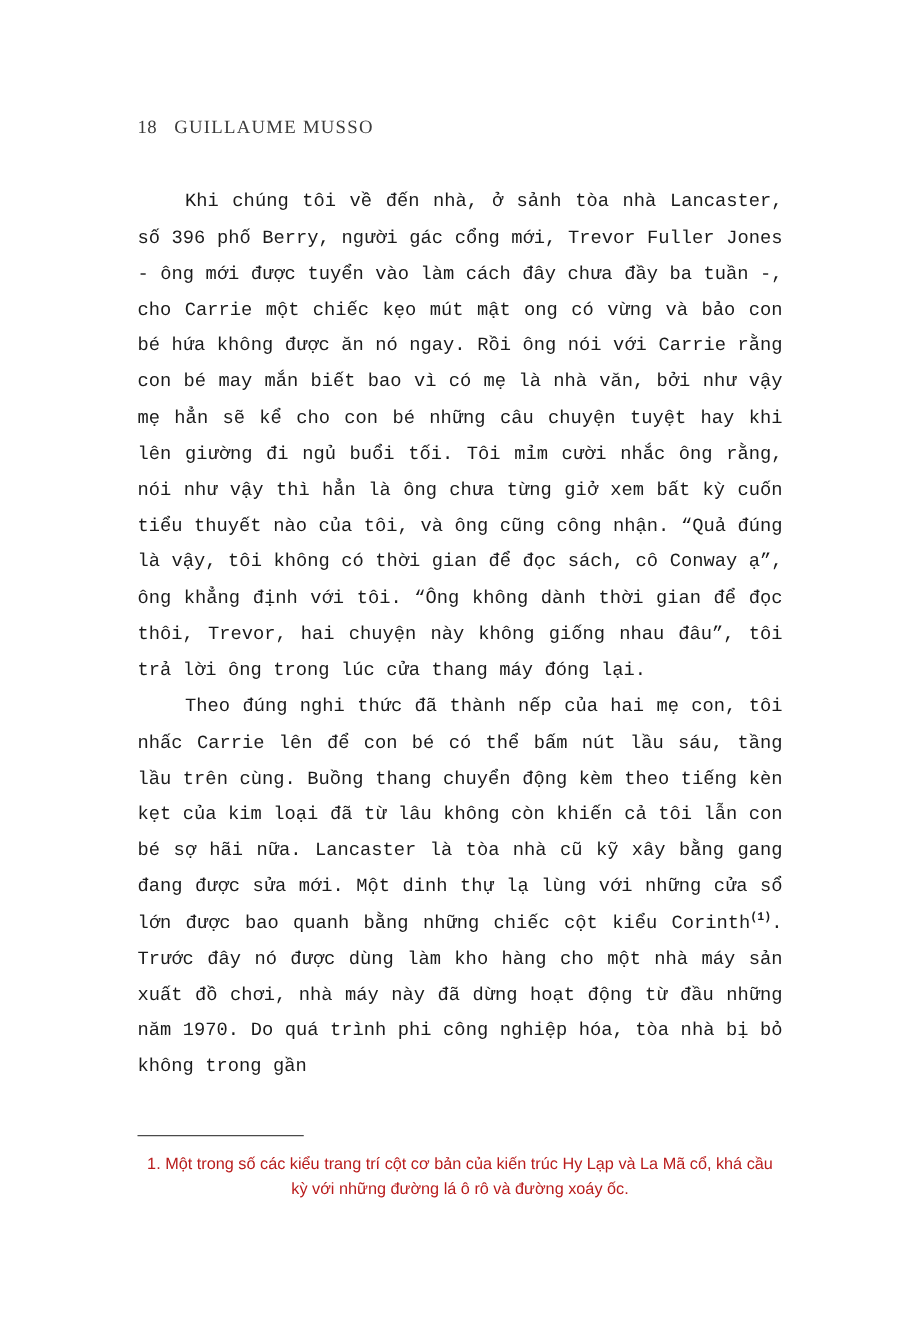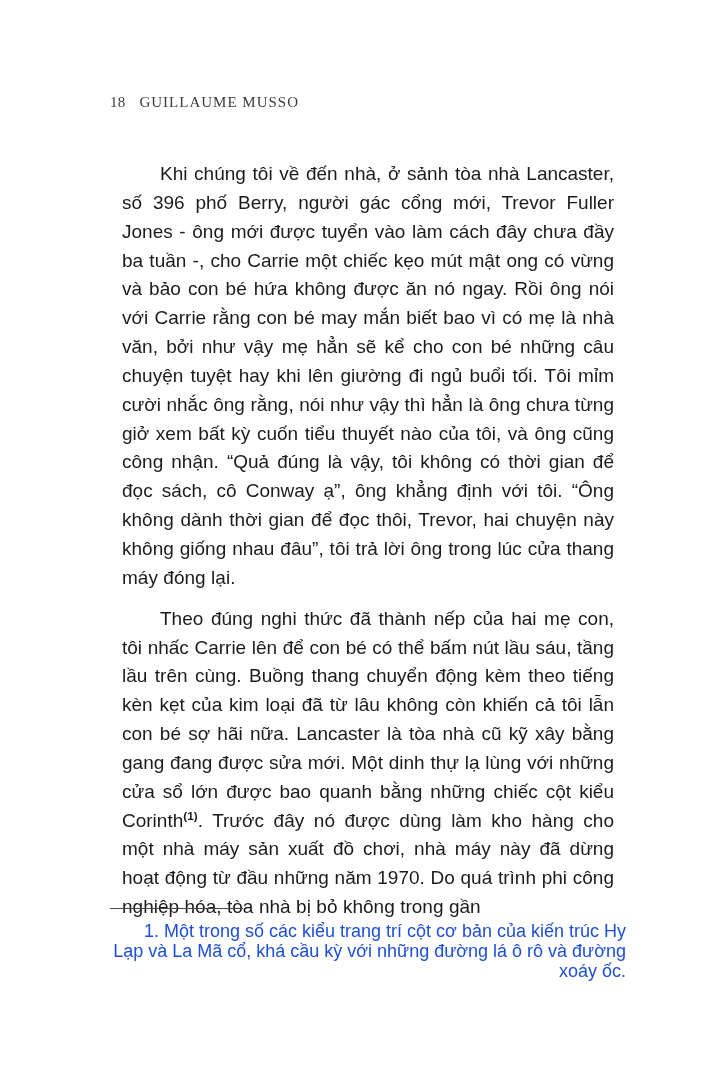--- a/index.html
+++ b/index.html
@@ -44,28 +44,28 @@
 
   
   .body-block {
     position: absolute;
     left: 110px;
     top: 148px;
     width: 516px;
   }
 
   .body-para {
-    margin: 12px;
-    font-size: 19px;
+    margin: 0;
+    font-size: 15px;
     line-height: 28.85px;
     text-align: justify;
     text-justify: inter-word;
     text-indent: 38px;
     color: #1b1b1b;
-    font-family: Liberation Sans, sans-serif;
+    font-family: Liberation Mono, monospace;
     hyphens: none;
     word-spacing: 0.2px;
   }
   .body-para:last-child {
     
   }
 
   sup.footnote-ref {
     font-size: 0.62em;
     vertical-align: super;
@@ -83,24 +83,24 @@
   }
   .footnote-rule {
     width: 133px;
     height: 0;
     border-top: 1.1px solid #4a4a4a;
     margin: 0 0 12px 0;
   }
   .footnote-text {
     margin: 0;
     font-family: "Liberation Sans", "DejaVu Sans", sans-serif;
-    font-size: 18px;
+    font-size: 13px;
     line-height: 20px;
-    color: #1d4ed8;
-    text-align: right;
+    color: #b91c1c;
+    text-align: center;
     width: 516px;
   }
 </style>
 </head>
 <body>
 
 <div class="page">
 
   <div class="running-head">
     <span class="folio">18</span><span class="book-title">GUILLAUME MUSSO</span>

